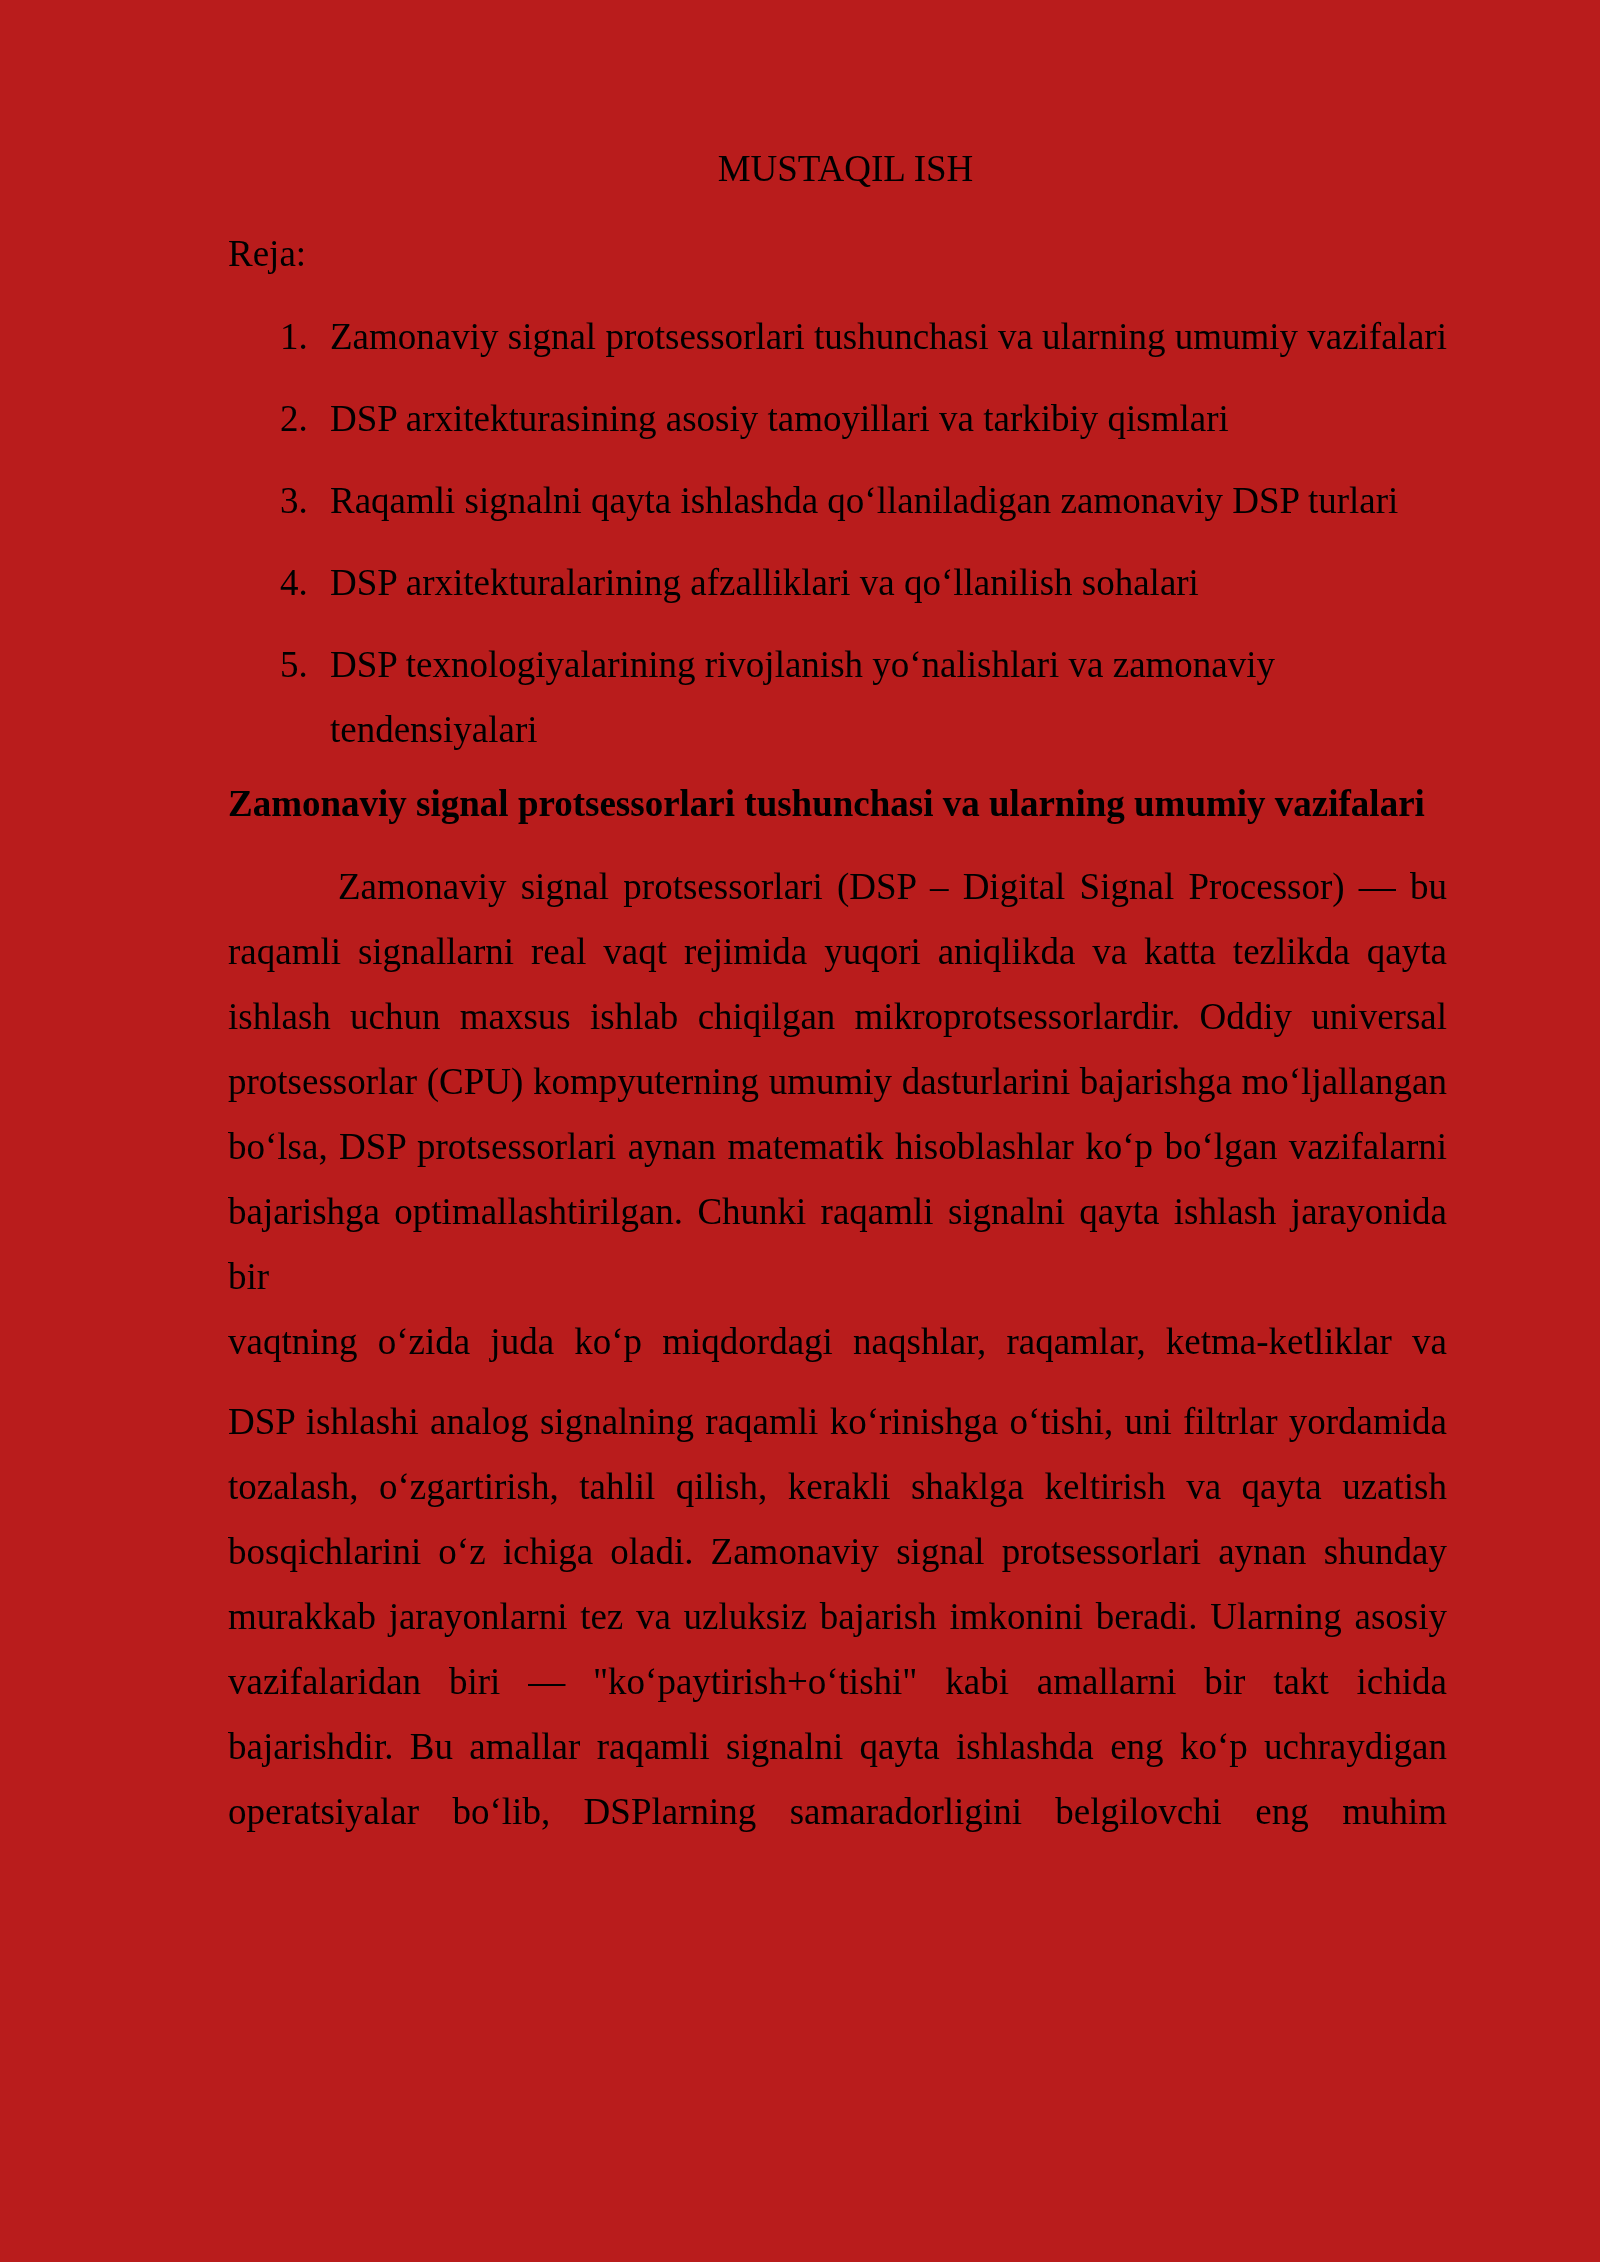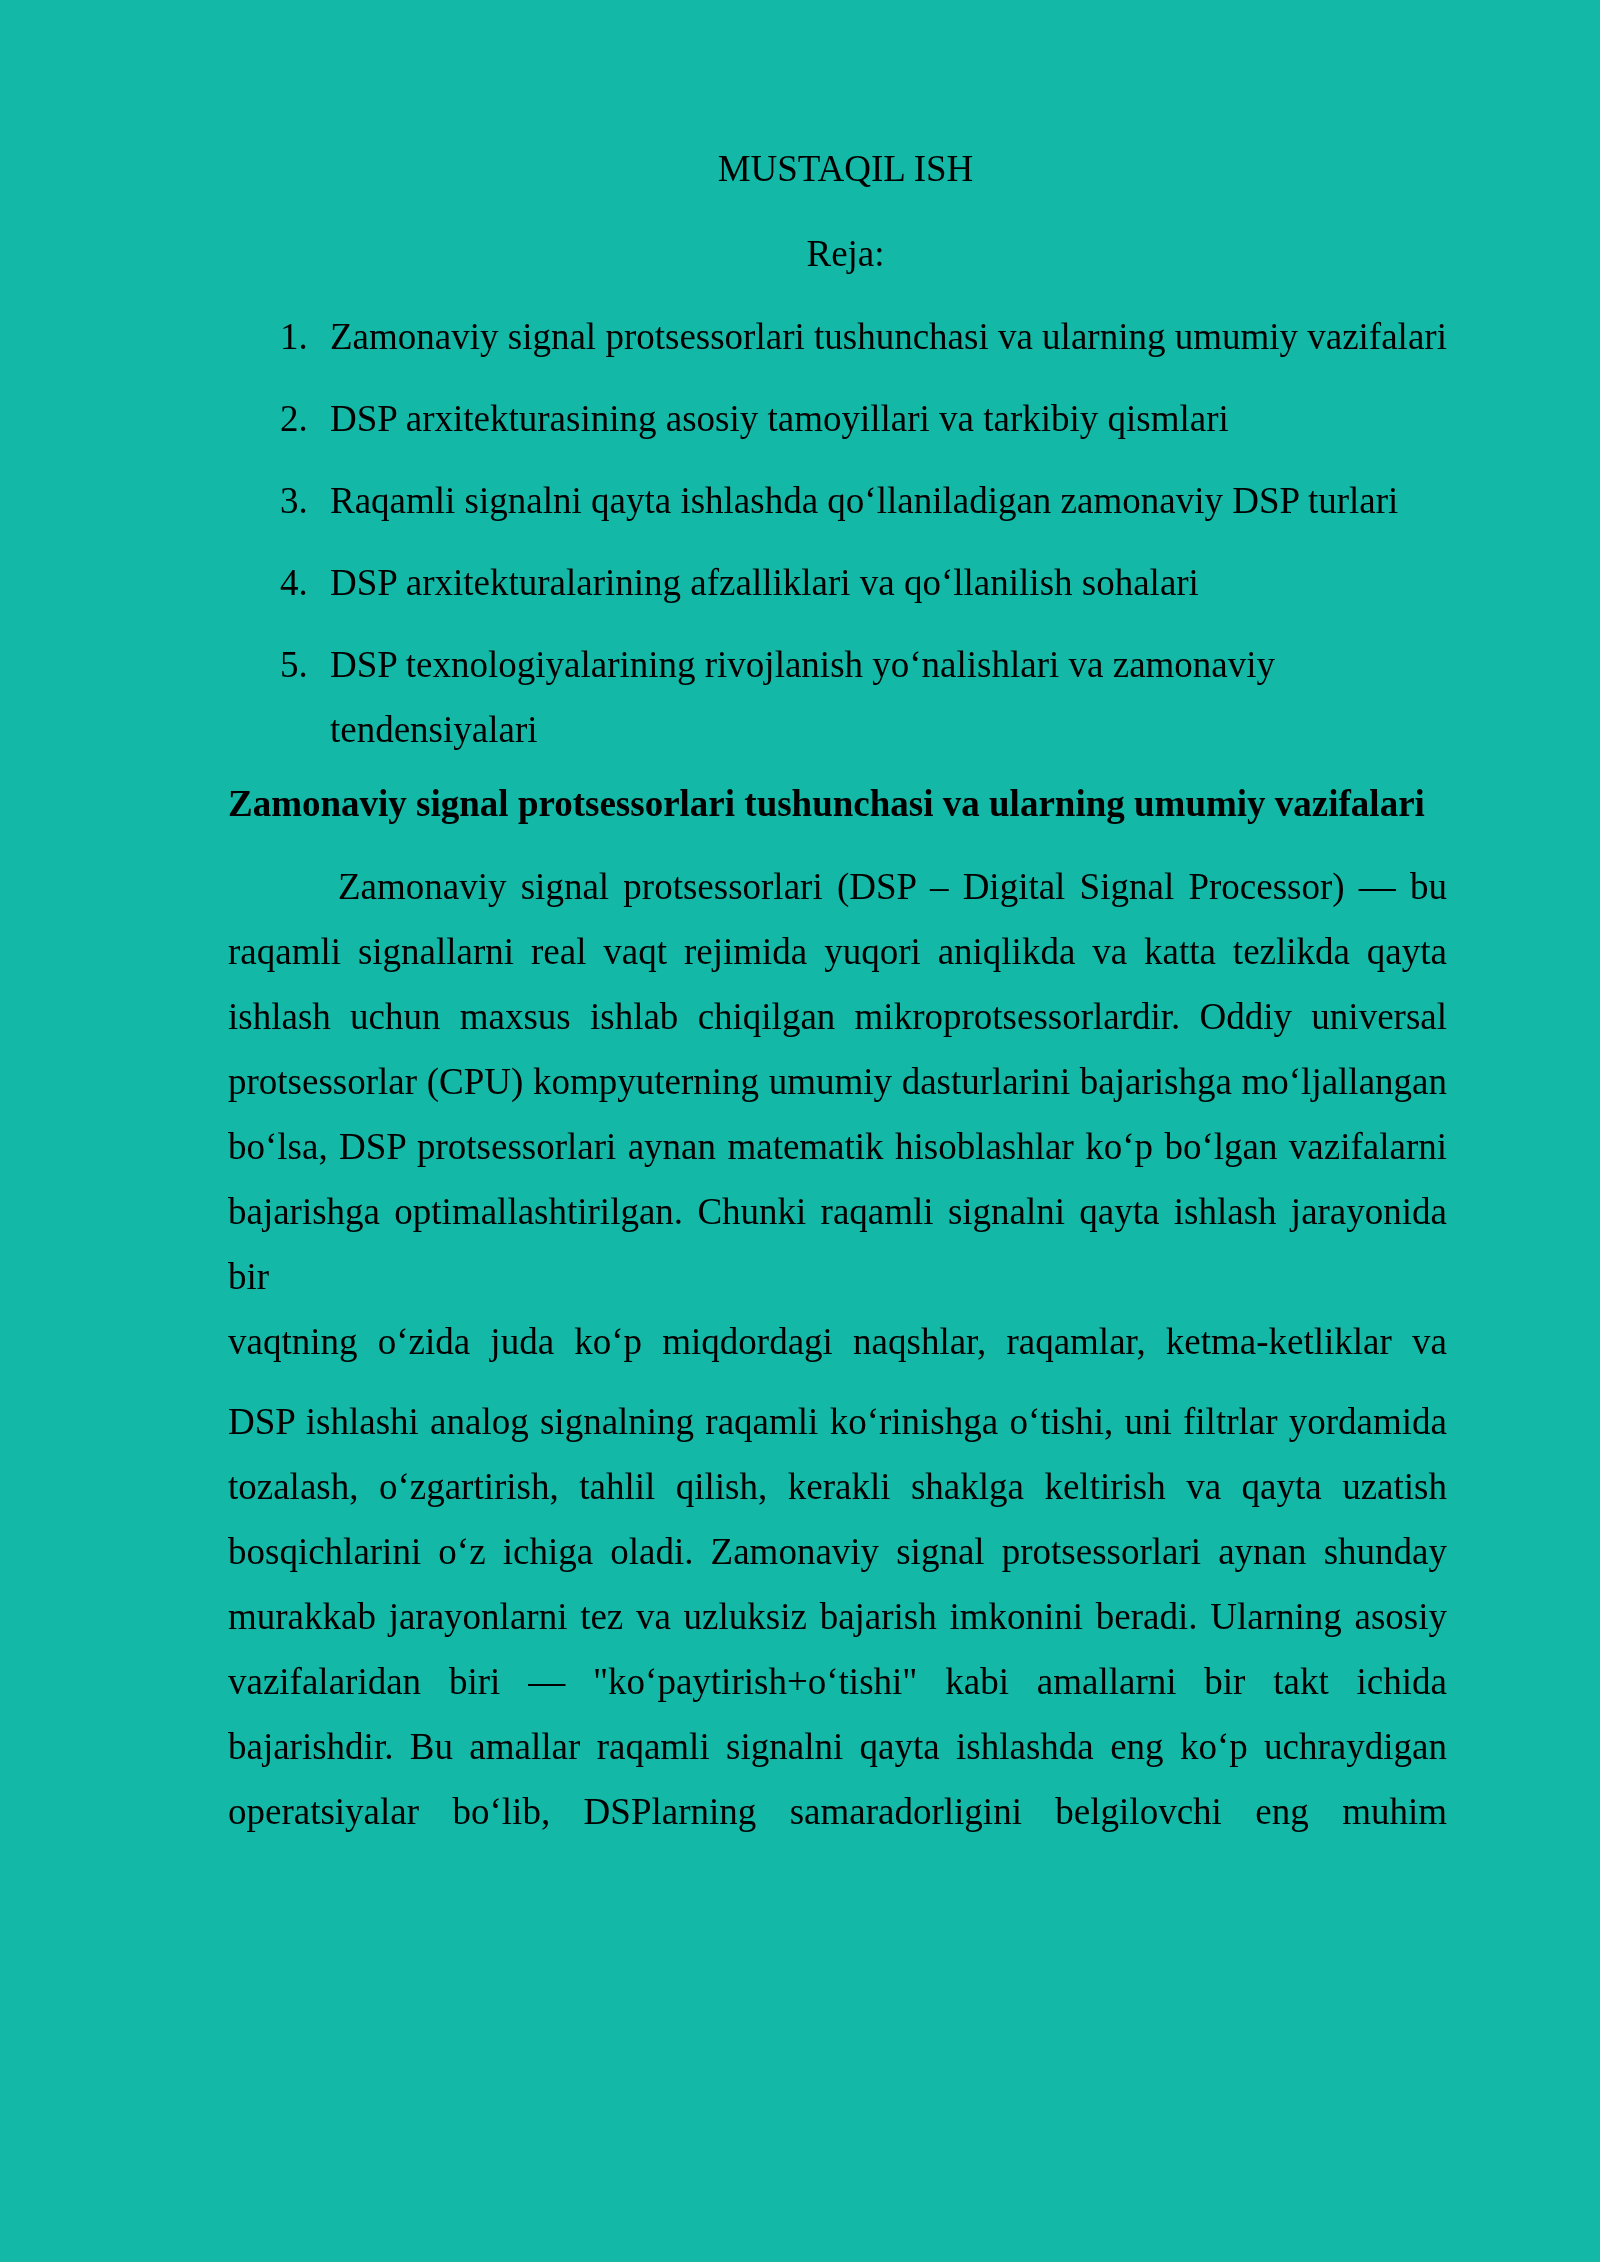--- a/index.html
+++ b/index.html
@@ -9,40 +9,39 @@
   }
   body {
     width: 1600px;
     height: 2262px;
     overflow: hidden;
   }
   .page {
     position: relative;
     width: 1600px;
     height: 2262px;
-    background: #14b8a6;
+    background: #b91c1c;
     color: #000000;
     font-family: "Liberation Serif", "DejaVu Serif", serif;
     font-size: 37px;
     line-height: 65px;
     box-sizing: border-box;
     padding: 136px 137px 0 228px; 
   }
   .doc-title {
     text-align: center;
     margin: 0 0 20px 0;
   }
   .topic-line {
     margin: 0 0 14px 0;
   }
   .topic-line b {
     font-weight: bold;
   }
   .plan-heading {
-    text-align: center;
     margin: 0 0 18px 0;
   }
   .plan-list {
     margin: 0 0 9px 0;
     padding: 0;
   }
   .plan-item {
     position: relative;
     padding-left: 102px;
     margin: 0 0 17px 0;

